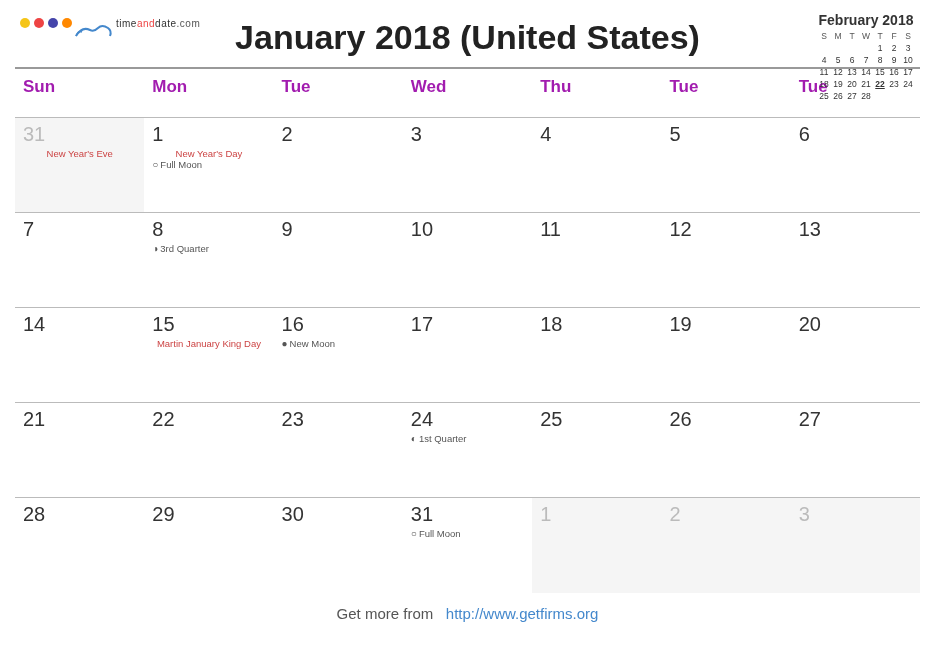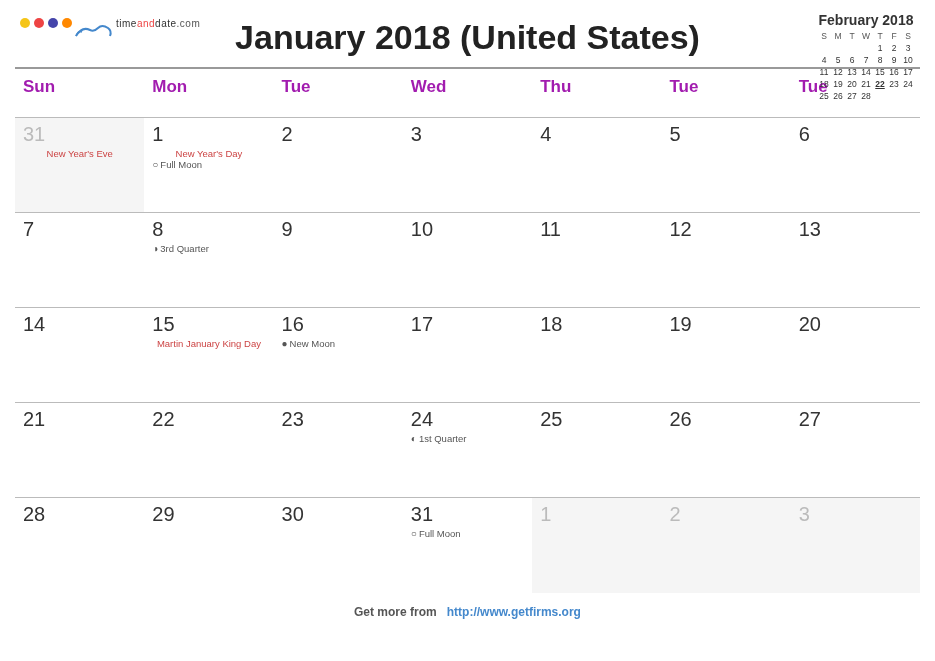--- a/index.html
+++ b/index.html
@@ -121,24 +121,23 @@
       display: block;
     }
     .day-event.holiday { color: #c44; text-align: center; }
     .day-event.moon { color: #555; display: flex; align-items: center; gap: 2px; }
     .moon-icon { display: inline-block; font-size: 10px; }
 
     
     .footer {
       text-align: center;
       padding: 8px;
-      font-size: 12px;
+      font-size: 15px;
       color: #555;
       margin-top: 4px;
-      font-weight: bold;
     }
     .footer a { color: #4488cc; text-decoration: none; }
 
     
     .logo-svg { width: 44px; height: 22px; }
   </style>
 </head>
 <body>
 
 <div class="header">

